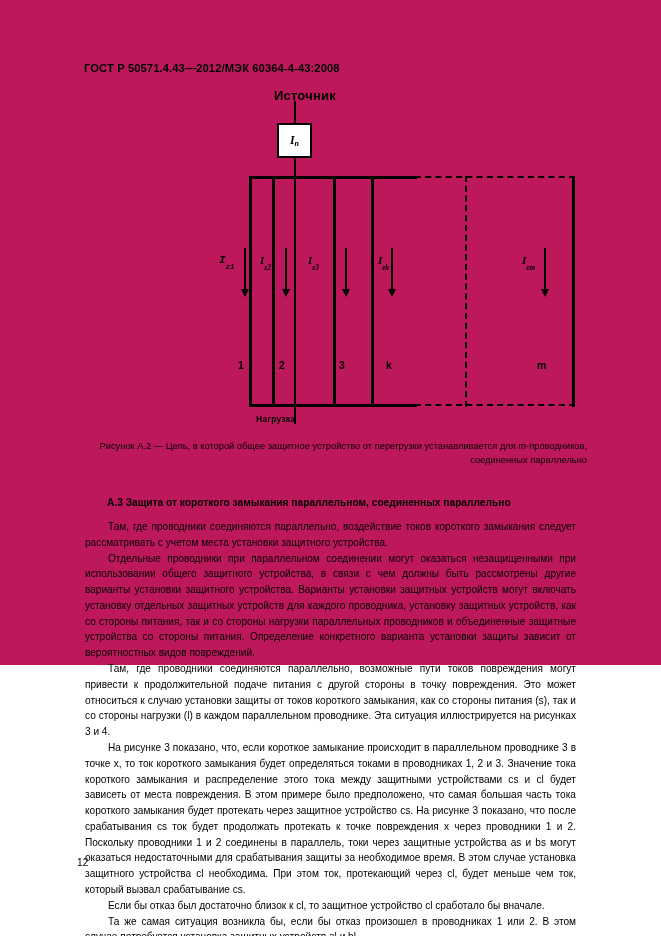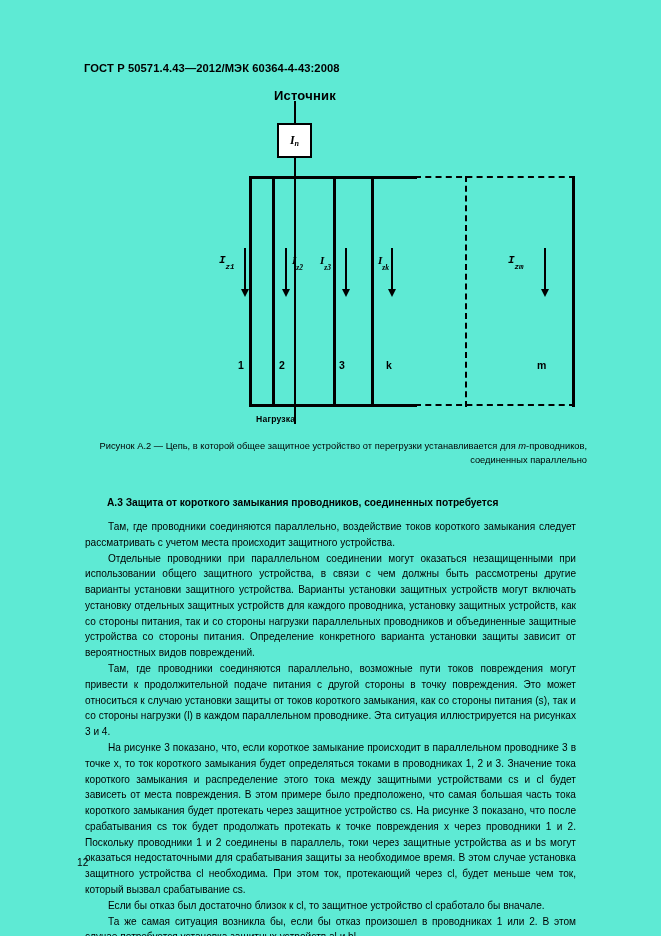--- a/index.html
+++ b/index.html
@@ -13,22 +13,22 @@
     font-family: "Liberation Sans", sans-serif;
     color: #000000;
     position: relative;
     overflow: hidden;
   }
 
   .page {
     position: absolute;
     left: 0; top: 0;
     width: 661px;
-    height: 936px;
-    background: #5eead4;
+    height: 665px;
+    background: #be185d;
   }
 
   
   .doc-header {
     position: absolute;
     left: 84px;
     top: 62px;
     font-size: 11.2px;
     font-weight: bold;
     letter-spacing: 0.1px;
@@ -318,51 +318,51 @@
 
     <div class="cur-arrow" style="left:244px;"></div>
     <div class="cur-arrow" style="left:285px;"></div>
     <div class="cur-arrow" style="left:345px;"></div>
     <div class="cur-arrow" style="left:391px;"></div>
     <div class="cur-arrow" style="left:544px;"></div>
 
     <div class="cur-label" style="left:219px;font-family:Liberation Mono, monospace;">
       <span>I</span><sub>z1</sub>
     </div>
-    <div class="cur-label" style="left:260px;margin-left:32px;">
+    <div class="cur-label" style="left:260px;">
       <span>I</span><sub>z2</sub>
     </div>
-    <div class="cur-label" style="left:320px;">
+    <div class="cur-label" style="left:308px;">
       <span>I</span><sub>z3</sub>
     </div>
     <div class="cur-label" style="left:378px;">
       <span>I</span><sub>zk</sub>
     </div>
-    <div class="cur-label" style="left:508px;font-family:Liberation Mono, monospace;">
+    <div class="cur-label" style="left:522px;">
       <span>I</span><sub>zm</sub>
     </div>
 
     <div class="cond-num" style="left:238px;">1</div>
     <div class="cond-num" style="left:279px;">2</div>
     <div class="cond-num" style="left:339px;">3</div>
     <div class="cond-num" style="left:386px;">k</div>
     <div class="cond-num" style="left:537px;">m</div>
 
     <div class="fig-label-load">Нагрузка</div>
 
   </div>
 
   <div class="fig-caption">
     <span>Рисунок А.2 — Цепь, в которой общее защитное устройство от перегрузки устанавливается для </span><i>m</i><span>-проводников, соединенных параллельно</span>
   </div>
 
-  <div class="section-head">А.3  Защита от короткого замыкания проводников, соединенных потребуется</div>
+  <div class="section-head">А.3  Защита от короткого замыкания параллельном, соединенных параллельно</div>
 
   <div class="body-text">
-    <p>Там, где проводники соединяются параллельно, воздействие токов короткого замыкания следует рассматривать с учетом места происходит защитного устройства.</p>
+    <p>Там, где проводники соединяются параллельно, воздействие токов короткого замыкания следует рассматривать с учетом места установки защитного устройства.</p>
     <p>Отдельные проводники при параллельном соединении могут оказаться незащищенными при использовании общего защитного устройства, в связи с чем должны быть рассмотрены другие варианты установки защитного устройства. Варианты установки защитных устройств могут включать установку отдельных защитных устройств для каждого проводника, установку защитных устройств, как со стороны питания, так и со стороны нагрузки параллельных проводников и объединенные защитные устройства со стороны питания. Определение конкретного варианта установки защиты зависит от вероятностных видов повреждений.</p>
     <p>Там, где проводники соединяются параллельно, возможные пути токов повреждения могут привести к продолжительной подаче питания с другой стороны в точку повреждения. Это может относиться к случаю установки защиты от токов короткого замыкания, как со стороны питания (s), так и со стороны нагрузки (l) в каждом параллельном проводнике. Эта ситуация иллюстрируется на рисунках 3 и 4.</p>
     <p>На рисунке 3 показано, что, если короткое замыкание происходит в параллельном проводнике 3 в точке х, то ток короткого замыкания будет определяться токами в проводниках 1, 2 и 3. Значение тока короткого замыкания и распределение этого тока между защитными устройствами cs и cl будет зависеть от места повреждения. В этом примере было предположено, что самая большая часть тока короткого замыкания будет протекать через защитное устройство cs. На рисунке 3 показано, что после срабатывания cs ток будет продолжать протекать к точке повреждения х через проводники 1 и 2. Поскольку проводники 1 и 2 соединены в параллель, токи через защитные устройства as и bs могут оказаться недостаточными для срабатывания защиты за необходимое время. В этом случае установка защитного устройства cl необходима. При этом ток, протекающий через cl, будет меньше чем ток, который вызвал срабатывание cs.</p>
     <p>Если бы отказ был достаточно близок к cl, то защитное устройство cl сработало бы вначале.</p>
     <p>Та же самая ситуация возникла бы, если бы отказ произошел в проводниках 1 или 2. В этом случае потребуется установка защитных устройств al и bl.</p>
   </div>
 
   <div class="page-number">12</div>
 
 </div>

